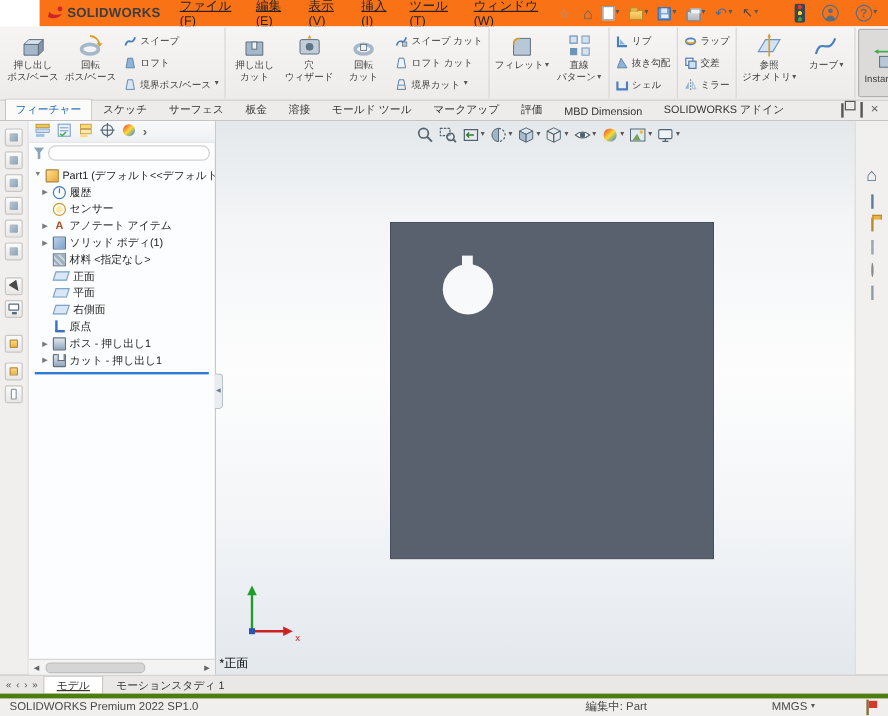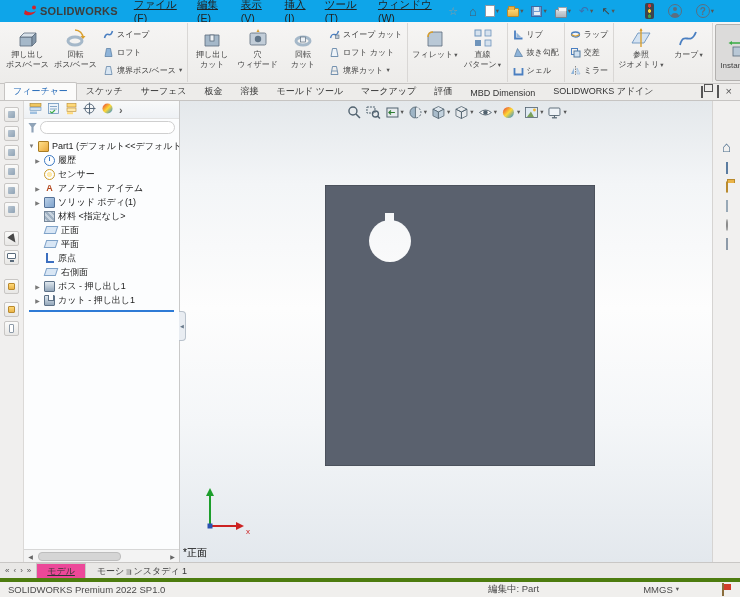--- a/index.html
+++ b/index.html
@@ -2,21 +2,21 @@
 <html><head>
 <meta charset="utf-8">
 <style>
   *{box-sizing:border-box;margin:0;padding:0;}
   html,body{width:740px;height:597px;overflow:hidden;}
   body{font-family:"Liberation Sans","DejaVu Sans",sans-serif;font-size:9px;color:#333;background:#fff;}
   button{border:none;background:none;padding:0;font:inherit;cursor:default;}
   .app{width:740px;height:597px;display:flex;flex-direction:column;}
 
   
-  .titlebar{height:22px;background:#0ea5e9;display:flex;align-items:center;padding:0 23px;flex:none;}
+  .titlebar{height:22px;background:#f97316;display:flex;align-items:center;padding:0 6px;flex:none;margin-left:33px;}
   .logo{display:flex;align-items:center;gap:3px;margin-right:10px;}
   .logo-text{font-weight:bold;font-size:11px;color:#3d3d3d;letter-spacing:.2px;}
   .menus{display:flex;}
   .menu-item{font-size:10.5px;padding:2px 6px;color:#222;text-decoration:underline;}
   .star-icon::before{content:"☆";color:#9a9a9a;font-size:11px;}
   .qat{display:flex;align-items:center;margin-left:8px;gap:2px;}
   .qbtn{height:18px;display:flex;align-items:center;padding:0 3px;gap:1px;}
   .dd{font-size:6.5px;color:#555;line-height:1;}
   .dd::before{content:"▾";}
   .g-home::before{content:"⌂";font-size:13px;color:#4a5b6d;}
@@ -133,21 +133,21 @@
 
   
   .bottombar{height:16px;background:#e9e8e6;border-top:1px solid #c9c7c5;display:flex;align-items:stretch;flex:none;}
   .navbtns{display:flex;align-items:center;padding:0 5px;gap:4px;}
   .nb{font-size:8px;color:#555;line-height:1;}
   .nb-first::before{content:"«";}
   .nb-prev::before{content:"‹";}
   .nb-next::before{content:"›";}
   .nb-last::before{content:"»";}
   .btab{font-size:9px;padding:0 10px;display:flex;align-items:center;color:#333;border:1px solid transparent;border-bottom:none;}
-  .btab.active{background:#ec4899;border-color:#c9c7c5;text-decoration:underline;}
+  .btab.active{background:#ffffff;border-color:#c9c7c5;text-decoration:underline;}
 
   
   .statusbar{height:19px;background:#f0efed;border-top:4px solid #4d7c0f;display:flex;align-items:center;padding:0 8px;font-size:9.5px;color:#4a4a4a;flex:none;}
   .sb-edit{margin-left:auto;}
   .sb-units{margin-left:104px;display:flex;align-items:center;gap:3px;}
   .sb-tag{margin-left:42px;width:11px;height:13px;position:relative;}
   .sb-tag::before{content:"";position:absolute;left:1px;top:0;width:2px;height:13px;background:#8a6d3b;}
   .sb-tag::after{content:"";position:absolute;left:3px;top:1px;width:7px;height:6px;background:#d23c2a;}
 </style>
 </head>
@@ -553,27 +553,27 @@
             <span class="ti i-plane"></span>
             <span class="tl">正面</span>
           </div>
         <div class="trow child">
             <span class="exp"></span>
             <span class="ti i-plane"></span>
             <span class="tl">平面</span>
           </div>
         <div class="trow child">
             <span class="exp"></span>
+            <span class="ti i-plane"></span>
+            <span class="tl">右側面</span>
+          </div>
+        <div class="trow child">
+            <span class="exp"></span>
             <span class="ti i-origin"></span>
             <span class="tl">原点</span>
-          </div>
-        <div class="trow child">
-            <span class="exp"></span>
-            <span class="ti i-plane"></span>
-            <span class="tl">右側面</span>
           </div>
         <div class="trow child">
             <span class="exp on"></span>
             <span class="ti i-boss"></span>
             <span class="tl">ボス - 押し出し1</span>
           </div>
         <div class="trow child">
             <span class="exp on"></span>
             <span class="ti i-cut"></span>
             <span class="tl">カット - 押し出し1</span>

